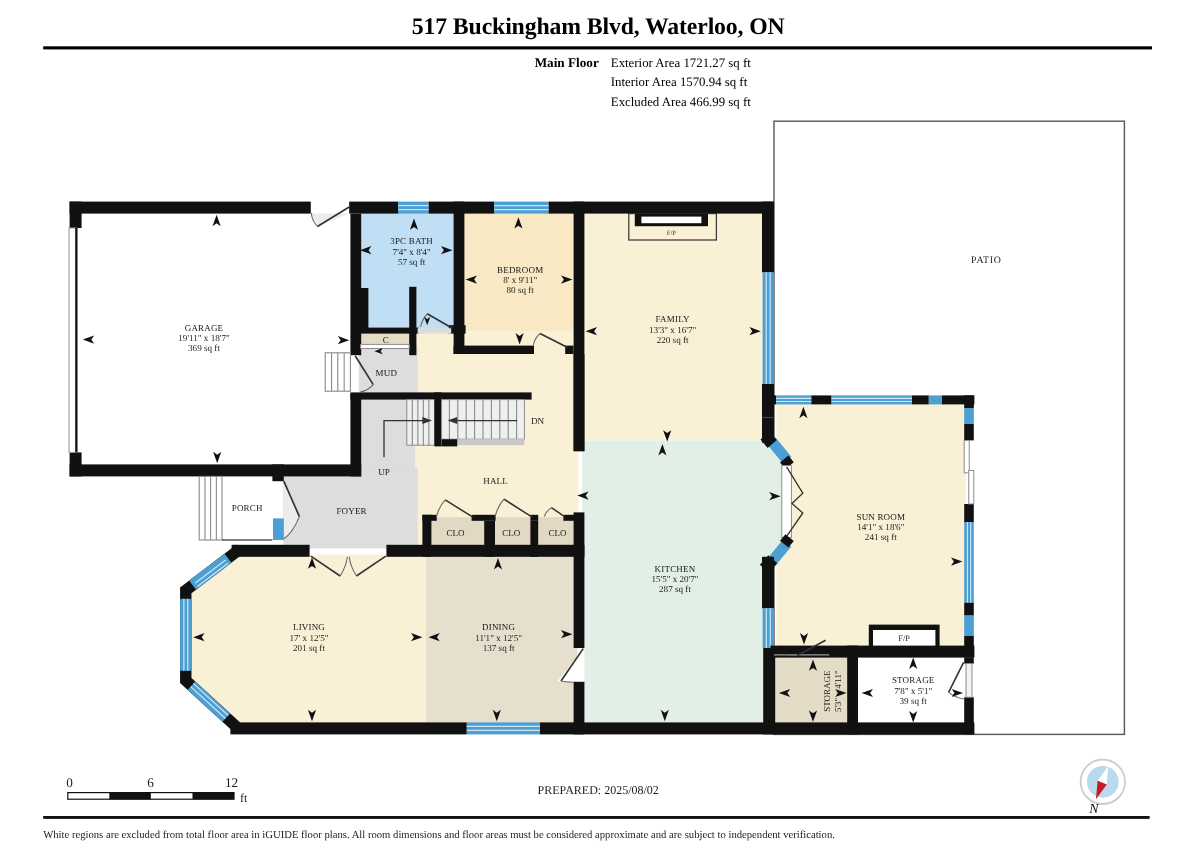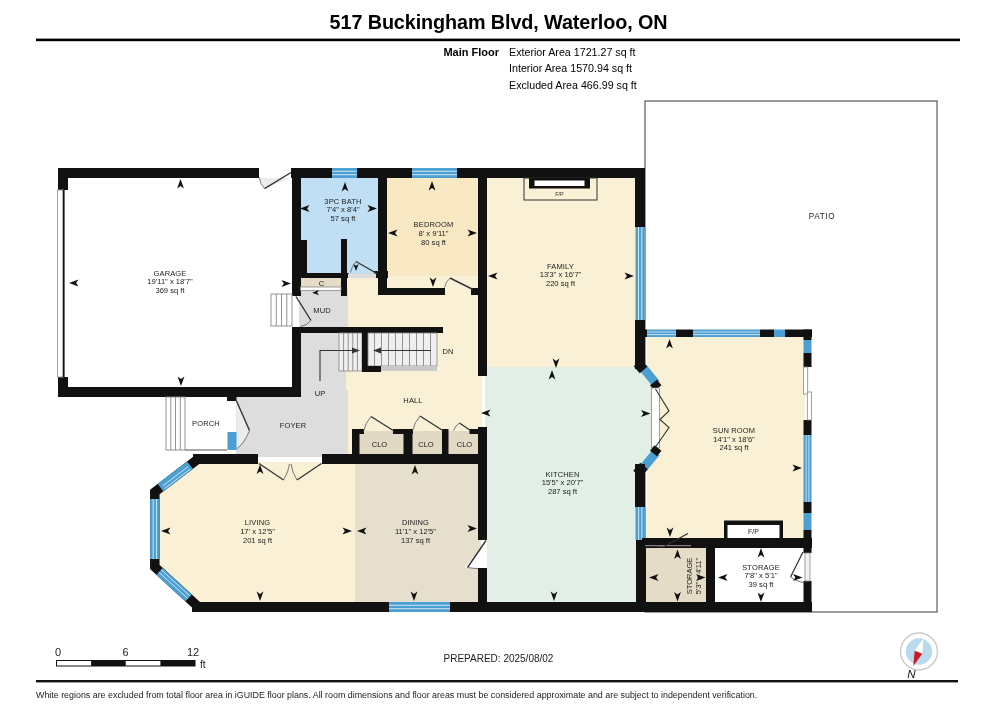--- a/index.html
+++ b/index.html
@@ -1,17 +1,17 @@
 <!DOCTYPE html>
 <html><head>
 <meta charset="utf-8">
 <style>
 html,body{margin:0;padding:0;background:#fff;}
 #page{position:relative;width:995px;height:720px;background:#fff;overflow:hidden;
-font-family:Liberation Sans, sans-serif;}
+font-family:Liberation Serif, serif;}
 svg{display:block;}
 </style>
 </head>
 <body>
 <div id="page">
 <svg width="995" height="720" viewBox="0 0 995 720" xmlns="http://www.w3.org/2000/svg">
 
 <rect x="0" y="0" width="995" height="720" fill="#ffffff"></rect>
 
 <text x="498.5" y="28.5" font-size="19.8" font-weight="bold" fill="#000" text-anchor="middle" letter-spacing="-0.1">517 Buckingham Blvd, Waterloo, ON</text>

